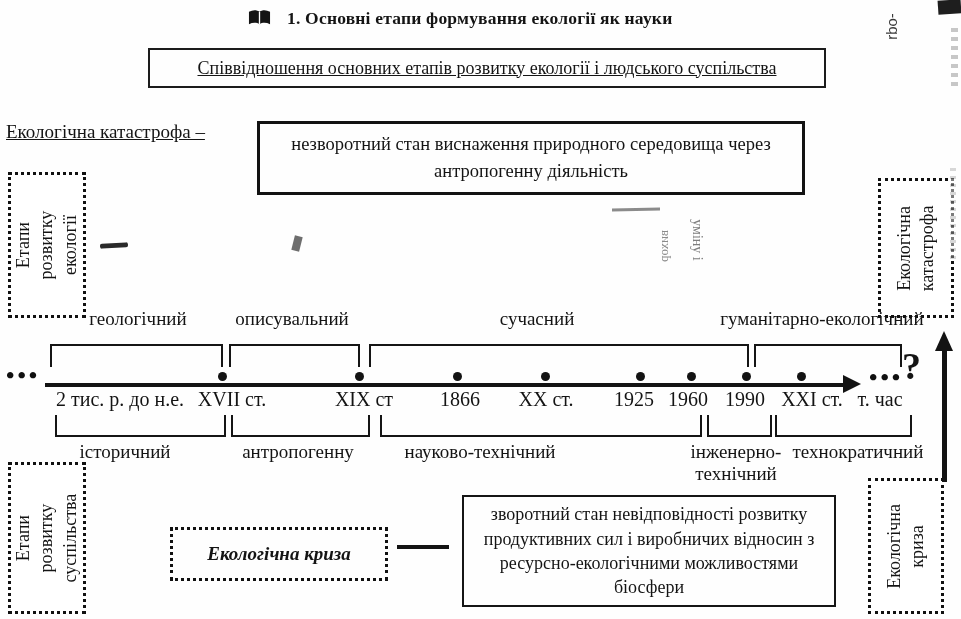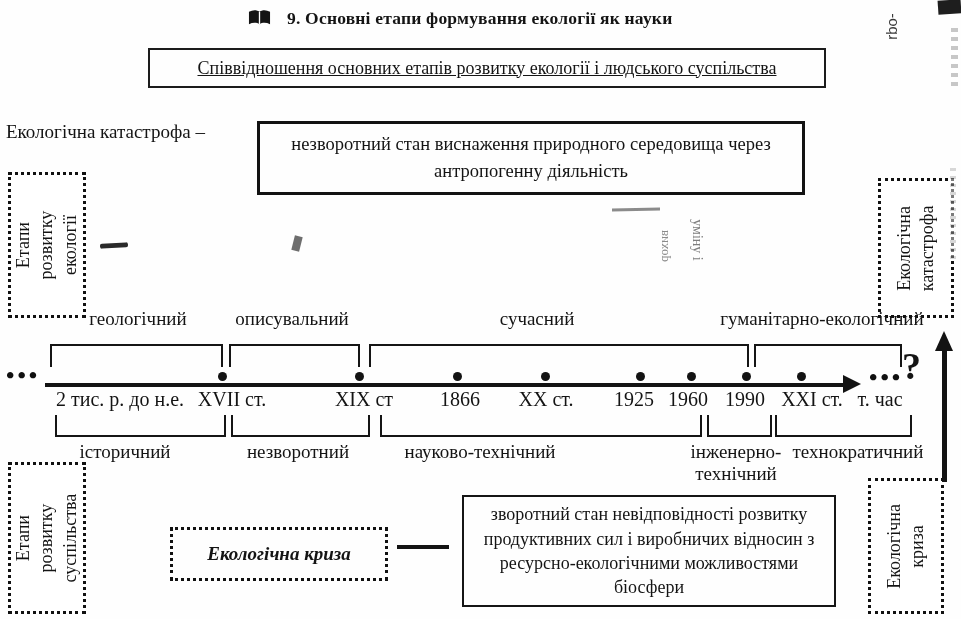--- a/index.html
+++ b/index.html
@@ -10,21 +10,21 @@
   .abs{position:absolute;}
   
   .title{left:287px;top:8px;font-size:17.5px;font-weight:bold;white-space:nowrap;letter-spacing:.2px;}
   .book{left:248px;top:9px;width:23px;height:18px;}
   
   .subtitle-box{
     left:148px;top:48px;width:674px;height:36px;border:2px solid #1c1c1c;
     display:flex;align-items:center;justify-content:center;font-size:18px;white-space:nowrap;text-decoration:underline;
   }
   
-  .cat-label{left:6px;top:121px;font-size:19px;white-space:nowrap;}
+  .cat-label{left:6px;top:121px;font-size:19px;white-space:nowrap;text-decoration:underline;}
   .cat-box{
     left:257px;top:121px;width:548px;height:74px;border:3.5px solid #121212;
     display:flex;align-items:center;justify-content:center;text-align:center;
     font-size:18.5px;line-height:1.45;padding:0 28px;box-sizing:border-box;
   }
   
   .vbox{
     border:3px dotted #111;display:flex;align-items:center;justify-content:center;background:#fff;
   }
   .vbox .rot{
@@ -77,21 +77,21 @@
 </style>
 </head>
 <body>
 
 <div class="page">
 
   <svg class="abs book" viewBox="0 0 24 18">
     <path d="M1 2.5 C5 .4 9 .4 12 2.5 C15 .4 19 .4 23 2.5 L23 15.5 C19 13.6 15 13.6 12 15.5 C9 13.6 5 13.6 1 15.5 Z" fill="#141414"></path>
     <line x1="12" y1="2.5" x2="12" y2="15.5" stroke="#fff" stroke-width="1.4"></line>
   </svg>
-  <div class="abs title">9. Основні етапи формування екології як науки</div>
+  <div class="abs title">1. Основні етапи формування екології як науки</div>
 
   <div class="abs subtitle-box">
     <span>Співвідношення основних етапів розвитку екології і людського суспільства</span>
   </div>
 
   <div class="abs cat-label">Екологічна катастрофа –</div>
   <div class="abs cat-box">
     <span>незворотний стан виснаження природного середовища через антропогенну діяльність</span>
   </div>
 
@@ -143,21 +143,21 @@
   <div class="abs tick" style="left:812px">XXI ст.</div>
   <div class="abs tick" style="left:880px">т. час</div>
 
   <div class="abs bracket-b" style="left:55px;width:167px"></div>
   <div class="abs bracket-b" style="left:231px;width:135px"></div>
   <div class="abs bracket-b" style="left:380px;width:318px"></div>
   <div class="abs bracket-b" style="left:707px;width:61px"></div>
   <div class="abs bracket-b" style="left:775px;width:133px"></div>
 
   <div class="abs stage-bot" style="left:125px">історичний</div>
-  <div class="abs stage-bot" style="left:298px">незворотний</div>
+  <div class="abs stage-bot" style="left:298px">антропогенну</div>
   <div class="abs stage-bot" style="left:480px">науково-технічний</div>
   <div class="abs stage-bot wrap2" style="left:736px">інженерно-технічний</div>
   <div class="abs stage-bot" style="left:858px">технократичний</div>
 
   <div class="abs up-shaft"></div>
   <div class="abs up-head"></div>
 
   <div class="abs crisis-box">
     <span>Екологічна криза</span>
   </div>

